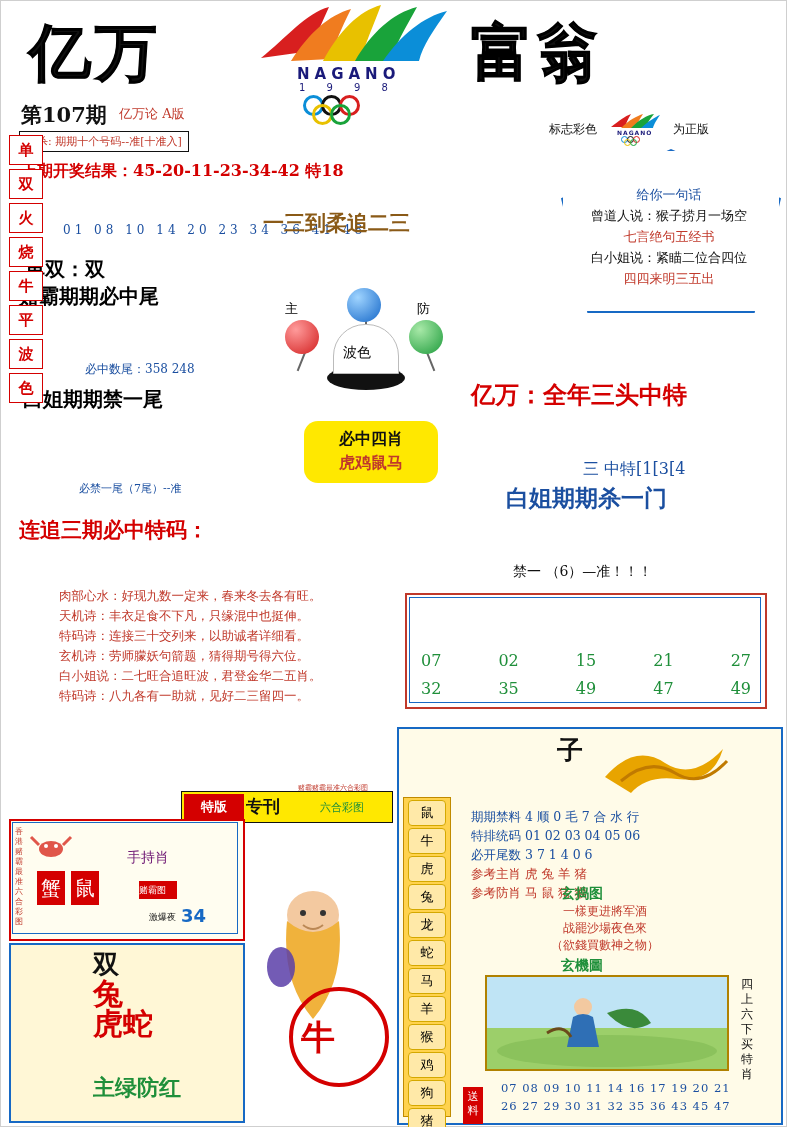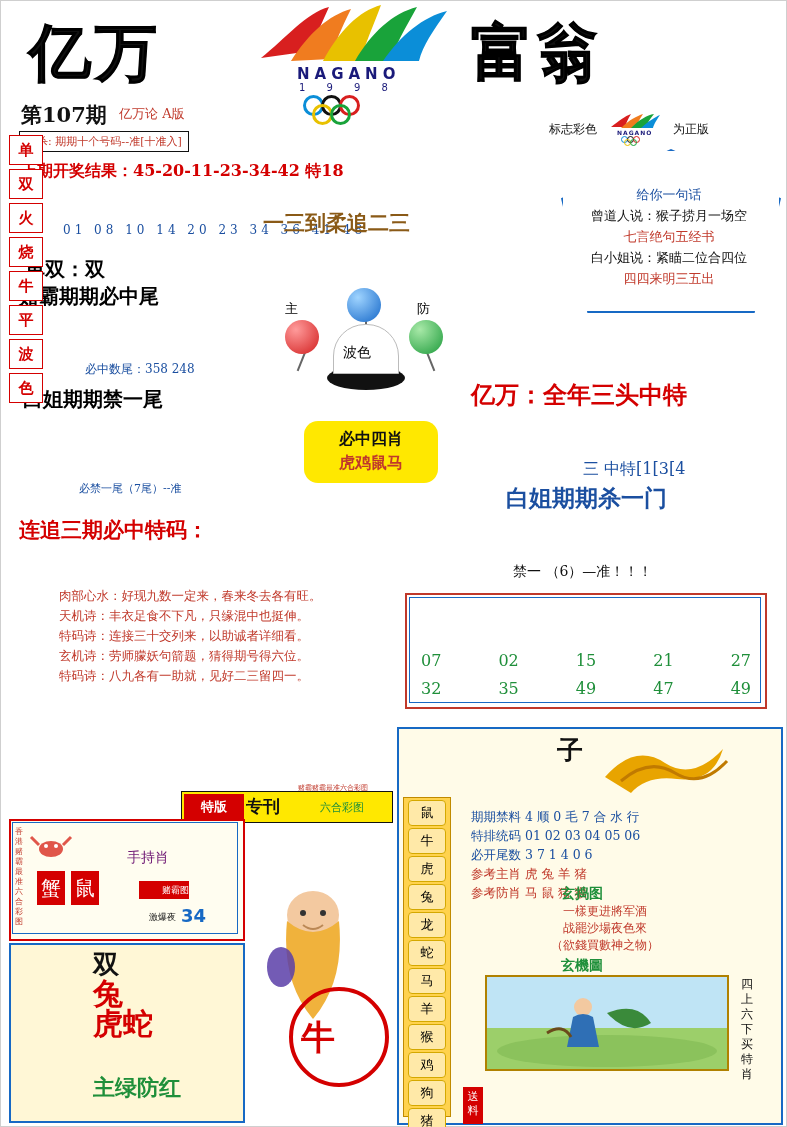--- a/index.html
+++ b/index.html
@@ -112,21 +112,21 @@
   .leftposter{position:absolute;left:8px;top:818px;width:380px;height:300px;}
   .lp-top{position:absolute;left:0;top:0;width:232px;height:118px;border:2px solid #d40000;background:#fffdf0;}
   .lp-top2{position:absolute;left:3px;top:3px;width:224px;height:110px;border:1px solid #1769c4;}
   .lp-vert{position:absolute;left:6px;top:8px;font-size:8px;color:#c0392b;line-height:10px;width:10px;}
   .lp-red-char{position:absolute;left:28px;top:52px;width:28px;height:34px;background:#d40000;color:#fff;font-size:20px;text-align:center;line-height:34px;font-family:"DejaVu Serif",serif;}
   .lp-red-char2{position:absolute;left:62px;top:52px;width:28px;height:34px;background:#d40000;color:#fff;font-size:20px;text-align:center;line-height:34px;font-family:"DejaVu Serif",serif;}
   .lp-crab{position:absolute;left:20px;top:14px;width:44px;height:30px;}
   .lp-hand{position:absolute;left:118px;top:30px;font-size:14px;color:#701a75;font-family:"DejaVu Serif",serif;}
   .lp-34{position:absolute;left:172px;top:86px;font-size:18px;color:#1769c4;font-weight:bold;}
   .lp-34lbl{position:absolute;left:140px;top:92px;font-size:9px;color:#111;}
-  .lp-tag{position:absolute;left:130px;top:62px;width:50px;height:18px;background:#d40000;color:#fff;font-size:9px;text-align:right;line-height:18px;}
+  .lp-tag{position:absolute;left:130px;top:62px;width:38px;height:18px;background:#d40000;color:#fff;font-size:9px;text-align:left;line-height:18px;}
 
   .lp-bot{position:absolute;left:0;top:124px;width:232px;height:176px;border:2px solid #1769c4;background:#fff7d6;}
   .lp-grid{position:absolute;left:6px;top:132px;width:72px;}
   .cellbox{width:32px;height:28px;border:1px solid #d40000;color:#d40000;font-size:15px;font-weight:bold;text-align:center;line-height:28px;margin:2px;display:inline-block;font-family:"DejaVu Serif",serif;background:#fff;}
   .lp-big1{position:absolute;left:84px;top:128px;font-size:26px;font-weight:bold;color:#111;font-family:"DejaVu Serif",serif;}
   .lp-big2{position:absolute;left:86px;top:160px;font-size:30px;font-weight:bold;color:#d40000;font-family:"DejaVu Serif",serif;line-height:30px;}
   .lp-big3{position:absolute;left:84px;top:258px;font-size:22px;font-weight:bold;color:#1f8f3a;font-family:"DejaVu Serif",serif;}
   .lp-circle{position:absolute;left:288px;top:986px;width:92px;height:92px;border:4px solid #d40000;border-radius:50%;}
   .lp-circle span{position:absolute;left:8px;top:24px;font-size:34px;font-weight:bold;color:#d40000;font-family:"DejaVu Serif",serif;}
   .monk{position:absolute;left:252px;top:880px;width:120px;height:150px;}
@@ -216,20 +216,21 @@
   <div class="hit">必中数尾：358   248</div>
   <div class="baijie">白姐期期禁一尾</div>
   <div class="bishaa">必禁一尾（7尾）--准</div>
   <div class="lianzhui">连追三期必中特码：</div>
 
   <div class="poem">
     <div>肉部心水：好现九数一定来，春来冬去各有旺。</div>
     <div>天机诗：丰衣足食不下凡，只缘混中也挺伸。</div>
     <div>特码诗：连接三十交列来，以助诚者详细看。</div>
     <div>玄机诗：劳师朦妖句箭题，猜得期号得六位。</div>
+    <div>白小姐说：二七旺合追旺波，君登金华二五肖。</div>
     <div>特码诗：八九各有一助就，见好二三留四一。</div>
   </div>
 
   <div class="balls">
     <div class="stick" style="left:22px;top:52px;height:34px;transform:rotate(22deg);"></div>
     <div class="stick" style="left:84px;top:30px;height:52px;"></div>
     <div class="stick" style="left:146px;top:52px;height:34px;transform:rotate(-22deg);"></div>
     <div class="base"></div>
     <div class="dome"></div>
     <div class="dome-text">波色</div>
@@ -359,16 +360,20 @@
   <div class="rp-sub2">玄機圖</div>
   <div class="rp-pic">
     <svg viewBox="0 0 240 92" width="240" height="92">
       <ellipse cx="120" cy="74" rx="110" ry="16" fill="#8bc25c"></ellipse>
       <circle cx="96" cy="30" r="9" fill="#f3c9a0"></circle>
       <path d="M86 40 q10 -6 20 0 l6 30 h-32 Z" fill="#2f6fb5"></path>
       <path d="M120 36 q30 -12 44 10 q-22 14 -44 -10 Z" fill="#3a8a3a"></path>
       <path d="M60 56 q16 -10 24 4" stroke="#6b4a1c" fill="none" stroke-width="3"></path>
     </svg>
   </div>
+  <div class="rp-nums">
+    <div>07 08 09 10 11 14 16 17 19 20 21</div>
+    <div>26 27 29 30 31 32 35 36 43 45 47</div>
+  </div>
   <div class="rp-side">四上六下买特肖</div>
   <div class="rp-redtab">送料</div>
 
 </div>
 
 </body></html>

